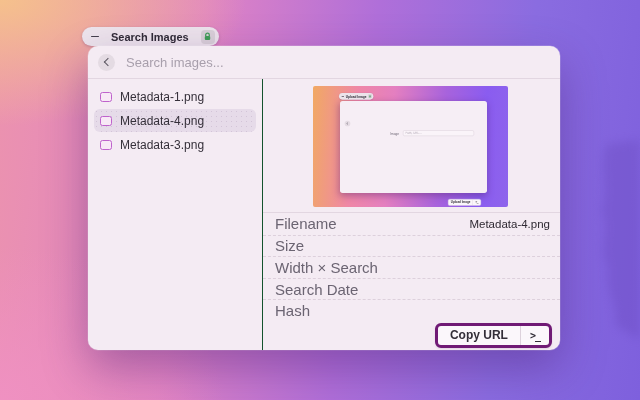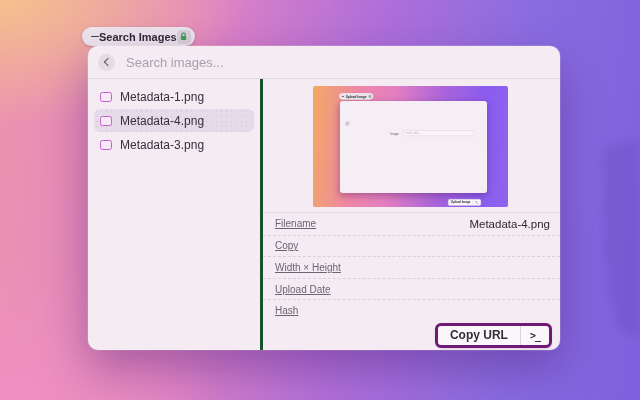--- a/index.html
+++ b/index.html
@@ -8,41 +8,41 @@
 
   
   .desktop{position:relative;width:640px;height:400px;overflow:hidden;
     background:
       radial-gradient(55% 45% at 0% 0%, rgba(245,193,140,1) 0%, rgba(245,193,140,0) 70%),
       radial-gradient(50% 55% at 0% 100%, rgba(240,145,195,.9) 0%, rgba(240,145,195,0) 70%),
       linear-gradient(97deg,#ec93ae 0%,#e083c4 30%,#b06fd9 55%,#8a6ce0 78%,#7e60dd 100%);}
   .silhouette{position:absolute;right:0;top:140px;opacity:.55;filter:blur(5px);}
 
   
-  .launcher{position:absolute;left:82px;top:27px;height:19px;display:flex;align-items:center;gap:0;
+  .launcher{position:absolute;left:82px;top:27px;height:19px;display:flex;align-items:center;gap:12px;
     padding:0 4px 0 9px;border-radius:10px;background:#ede4ec;box-shadow:0 1px 3px rgba(70,30,100,.25);}
   .launcher .dash{width:8px;height:1.6px;background:#45404c;border-radius:1px;}
   .launcher .lbl{font-size:11px;font-weight:700;color:#2f2a35;white-space:nowrap;}
   .badge{width:14px;height:14px;border-radius:4px;background:#d9d0d8;display:flex;align-items:center;justify-content:center;}
 
   
   .window{position:absolute;left:88px;top:46px;width:472px;height:304px;border-radius:10px;
     background:#f4ebf3;box-shadow:0 18px 45px rgba(70,25,110,.40), 0 0 0 .5px rgba(255,255,255,.35);
     display:flex;flex-direction:column;overflow:hidden;}
   .search-row{height:32px;display:flex;align-items:center;gap:9px;padding:0 10px;flex:0 0 auto;
     border-bottom:1px solid #e2d6e1;}
   .circle-btn{width:17px;height:17px;border-radius:50%;background:#e4dbe3;display:flex;align-items:center;justify-content:center;flex:0 0 auto;}
   .chev{width:5px;height:5px;border-left:1.6px solid #5a5560;border-bottom:1.6px solid #5a5560;
     transform:rotate(45deg);margin-left:2px;}
   .search-row input{flex:1;border:none;outline:none;background:transparent;font-size:13px;color:#0369a1;
     font-family:"Liberation Sans",sans-serif;}
   .search-row input::placeholder{color:#a89fac;}
 
   .content{flex:1;display:flex;min-height:0;}
-  .sidebar{width:175px;flex:0 0 auto;padding:6px 6px 17px 6px;box-sizing:border-box;border-right:3px solid #14532d;}
+  .sidebar{width:175px;flex:0 0 auto;padding:6px 6px 17px 6px;box-sizing:border-box;border-right:1px solid #14532d;}
   .list-item{height:23px;display:flex;align-items:center;gap:8px;padding:0 6px;border-radius:6px;margin-bottom:1px;}
   .list-item.selected{background:#e6dbe9;
     background-image:radial-gradient(rgba(125,95,140,.18) .7px, transparent .8px);background-size:5px 5px;}
   .img-icon{width:12px;height:10px;border:1.5px solid #bf63cc;border-radius:2.5px;background:#f8e9f6;flex:0 0 auto;box-sizing:border-box;}
   .list-item .lbl{font-size:12px;color:#35303a;white-space:nowrap;}
 
   .main{flex:1;display:flex;flex-direction:column;min-width:0;}
   .preview-area{height:133px;flex:0 0 auto;border-bottom:1px solid #e2d6e1;position:relative;}
   .thumb{position:absolute;left:50px;top:7px;width:195px;height:121px;border-radius:2px;overflow:hidden;
     background:linear-gradient(95deg,#f1a963 0%,#ef87a6 22%,#e47fc0 40%,#a863dc 65%,#8a5cf0 85%,#8e64ec 100%);}
@@ -66,21 +66,21 @@
   .mini-footer{position:absolute;right:18px;top:294px;height:18px;display:flex;align-items:center;
     background:#fbf7fb;border:1px solid #d9cdd8;border-radius:5px;overflow:hidden;}
   .mini-footer .seg{padding:0 7px;font-size:9px;font-weight:700;color:#332e38;display:flex;align-items:center;height:100%;}
   .mini-footer .sep{width:1px;height:100%;background:#ddd2dc;}
   .term{font-family:"DejaVu Sans Mono",monospace;font-weight:700;letter-spacing:-1px;}
 
   
   .meta-table{flex:0 0 auto;}
   .meta-row{height:21.6px;display:flex;align-items:center;padding:0 10px 0 12px;box-sizing:border-box;}
   .meta-row + .meta-row{border-top:1px dashed #ddd0dc;}
-  .meta-row .k{font-size:10px;color:#6b6472;flex:0 0 auto;text-decoration:underline;}
+  .meta-row .k{font-size:15px;color:#6b6472;flex:0 0 auto;}
   .meta-row .v{font-size:11.5px;color:#2f2a33;font-weight:500;flex:1;text-align:right;white-space:nowrap;}
 
   .footer{flex:1;display:flex;justify-content:flex-end;align-items:center;padding:0 8px;}
   .btn-group{height:19px;display:flex;align-items:center;background:#fbf7fb;border:3px solid #701a75;
     border-radius:6px;overflow:hidden;box-shadow:0 1px 2px rgba(70,30,100,.12);}
   .btn-group .seg{height:100%;display:flex;align-items:center;padding:0 12px;font-size:12px;font-weight:700;color:#332e38;}
   .btn-group .seg.icon-seg{padding:0 9px;font-size:10px;}
   .btn-group .sep{width:1px;height:100%;background:#ddd2dc;}
 </style>
 </head>
@@ -159,27 +159,27 @@
             </div>
           </div>
         </div>
 
         <div class="meta-table">
           <div class="meta-row">
             <span class="k">Filename</span>
             <span class="v">Metadata-4.png</span>
           </div>
           <div class="meta-row">
-            <span class="k">Copy</span>
+            <span class="k">Size</span>
           </div>
           <div class="meta-row">
-            <span class="k">Width × Height</span>
+            <span class="k">Width × Search</span>
           </div>
           <div class="meta-row">
-            <span class="k">Upload Date</span>
+            <span class="k">Search Date</span>
           </div>
           <div class="meta-row">
             <span class="k">Hash</span>
           </div>
         </div>
 
         <div class="footer">
           <div class="btn-group">
             <span class="seg">Copy URL</span>
             <span class="sep"></span>

